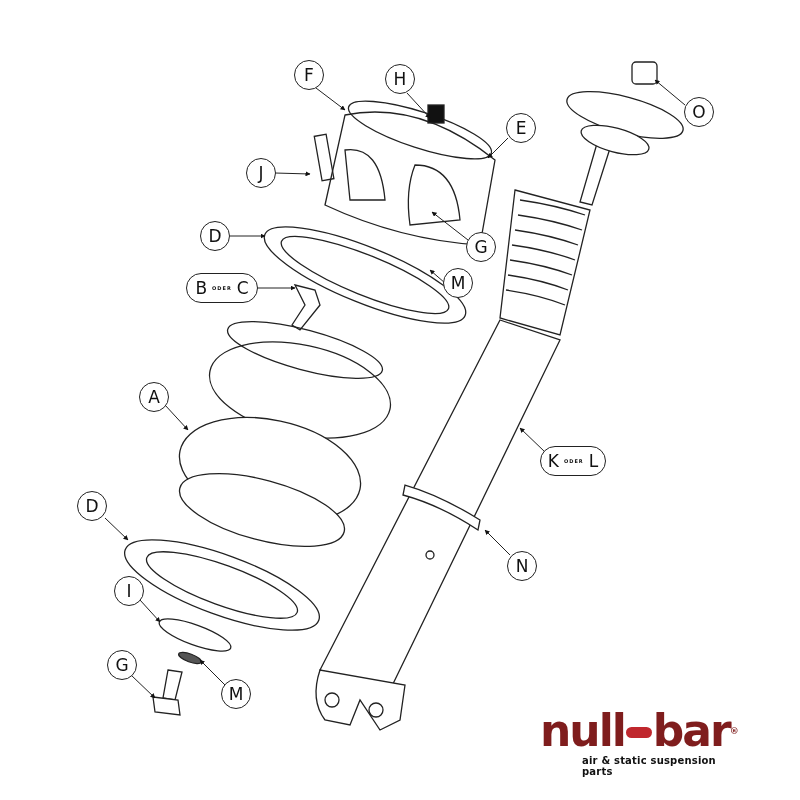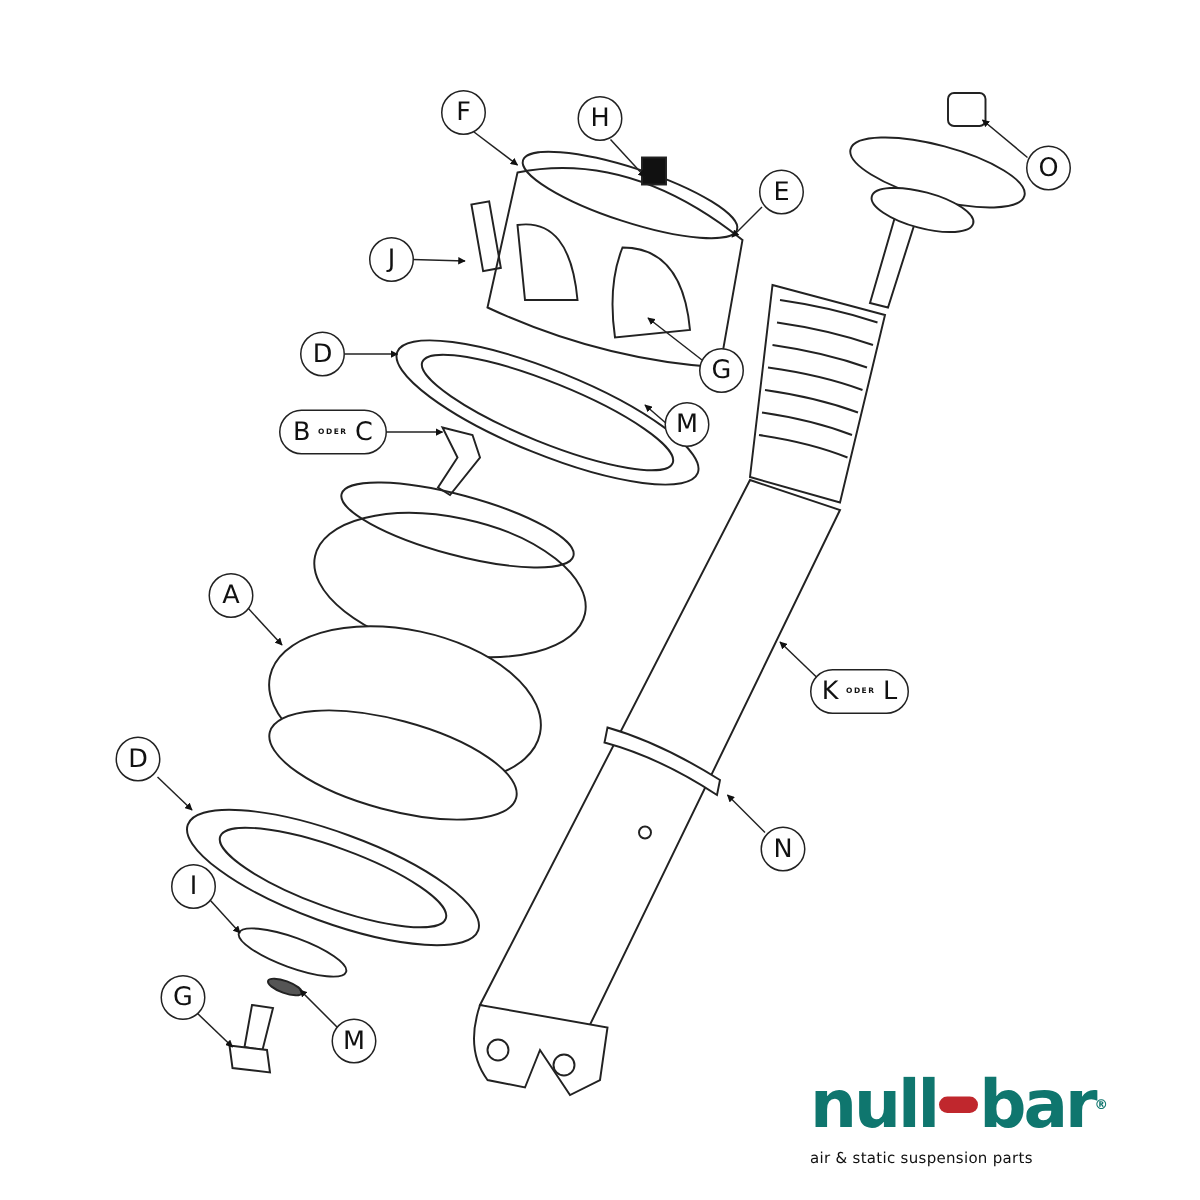--- a/index.html
+++ b/index.html
@@ -4,24 +4,24 @@
 <style>
   html, body { margin:0; padding:0; background:#ffffff; }
   body { width:800px; height:800px; position:relative; overflow:hidden; font-family:"DejaVu Sans", sans-serif; }
   #diagram { position:absolute; left:0; top:0; width:800px; height:800px; }
   .callout { position:absolute; box-sizing:border-box; border:1.3px solid #222; background:#fff;
              display:flex; align-items:center; justify-content:center; color:#111; font-size:17px; }
   .callout.circle { width:30px; height:30px; border-radius:50%; }
   .callout.pill { height:30px; border-radius:15px; padding:0 10px; gap:5px; }
   .callout .oder { font-size:5px; letter-spacing:1px; font-weight:bold; }
   .logo { position:absolute; left:540px; top:705px; width:200px; }
-  .logo-main { font-family:"DejaVu Sans", sans-serif; font-weight:bold; font-size:44px; letter-spacing:-2px; color:#0f766e; line-height:64px; }
+  .logo-main { font-family:"DejaVu Sans", sans-serif; font-weight:bold; font-size:44px; letter-spacing:-2px; color:#7f1d1d; line-height:52px; }
   .logo-main .dash { display:inline-block; width:26px; height:11px; border-radius:6px; background:#c0272d; vertical-align:middle; margin:0 1px 4px 1px; }
   .logo-main .reg { font-size:9px; vertical-align:top; letter-spacing:0; }
-  .logo-sub { font-size:10px; font-weight:normal; color:#111; margin-top:-2px; letter-spacing:0.2px; }
+  .logo-sub { font-size:10px; font-weight:bold; color:#111; margin-left:42px; margin-top:-2px; letter-spacing:0.2px; }
 </style>
 </head>
 <body>
 
 <svg id="diagram" viewBox="0 0 800 800" xmlns="http://www.w3.org/2000/svg">
   <defs>
     <marker id="arr" viewBox="0 0 10 10" refX="9" refY="5" markerWidth="5" markerHeight="5" orient="auto-start-reverse">
       <path d="M0,0 L10,5 L0,10 z" fill="#111"></path>
     </marker>
   </defs>

